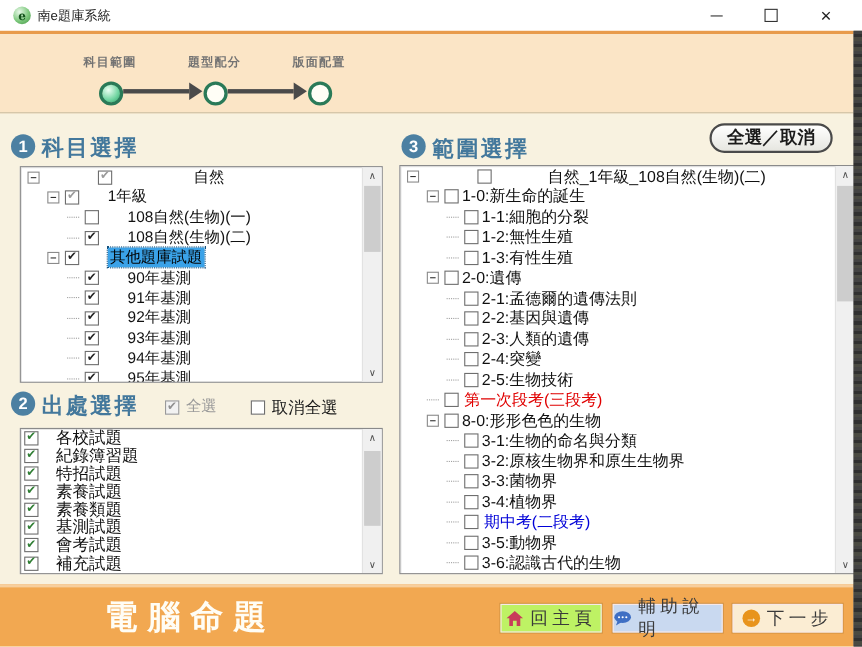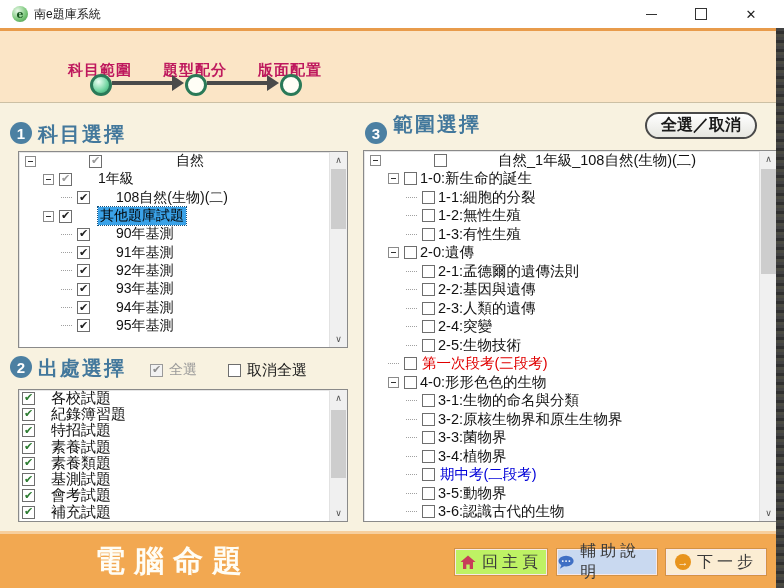--- a/index.html
+++ b/index.html
@@ -17,22 +17,22 @@
   .win-controls{position:absolute;right:8px;top:0;height:28px;display:flex;}
   .wc{width:50px;height:28px;display:flex;align-items:center;justify-content:center;color:#222;}
   .wc-min-glyph{display:block;width:11px;height:1px;background:#333;}
   .wc-max-glyph{display:block;width:10px;height:10px;border:1px solid #333;background:#fff;}
   .wc-close-glyph{font-size:13px;color:#222;line-height:1;}
 
   
   .topline{position:absolute;left:0;top:28px;width:776px;height:3px;background:#E89B4B;}
   .stepper{position:absolute;left:0;top:31px;width:776px;height:71px;background:#FBE5C6;
     border-bottom:1px solid #CCC0A4;}
-  .step-label{position:absolute;top:30px;width:90px;text-align:center;font-size:15px;
-    font-weight:bold;color:#be185d;letter-spacing:1px;}
+  .step-label{position:absolute;top:18px;width:90px;text-align:center;font-size:11px;
+    font-weight:bold;color:#737373;letter-spacing:1px;}
   .sl1{left:55px;} .sl2{left:150px;} .sl3{left:245px;}
   .scircle{position:absolute;top:43px;width:16px;height:16px;border-radius:50%;
     border:3px solid #2A7A58;background:#FFFEF6;box-sizing:content-box;}
   .sc1{left:90px;background:radial-gradient(circle at 35% 30%,#ecfff3,#6fd4a0 60%,#2f9a66);}
   .sc2{left:185px;} .sc3{left:280px;}
   .sarrowline{position:absolute;top:50px;height:4px;background:#4a4a4a;}
   .sarrowline::after{content:"";position:absolute;right:-12px;top:-6px;width:0;height:0;
     border-left:12px solid #4a4a4a;border-top:8px solid transparent;border-bottom:8px solid transparent;}
   .al1{left:112px;width:60px;} .al2{left:207px;width:60px;}
 
@@ -166,20 +166,26 @@
           <span class="lbl">自然</span>
         </div>
 
         <div class="trow" data-level="1" data-expand="true" data-check="gray">
           <span class="pre"></span>
           <span class="cb"></span>
 
           <span class="lbl">1年級</span>
         </div>
 
+        <div class="trow" data-level="2" data-check="unchecked">
+          <span class="pre"></span>
+          <span class="cb"></span>
+
+          <span class="lbl">108自然(生物)(一)</span>
+        </div>
 
         <div class="trow" data-level="2" data-check="checked">
           <span class="pre"></span>
           <span class="cb"></span>
 
           <span class="lbl">108自然(生物)(二)</span>
         </div>
 
         <div class="trow" data-level="1" data-expand="true" data-check="checked" data-selected="true">
           <span class="pre"></span>
@@ -292,21 +298,21 @@
         </div>
       </div>
     <div class="sbar">
       <div class="sarrow up">∧</div>
       <div class="sthumb" style="top:20px;height:68px;"></div>
       <div class="sarrow down">∨</div>
     </div>
   </div>
 
   <span class="num-circle" style="left:365px;top:122px;">3</span>
-  <span class="sec-title" style="left:393px;top:111px;">範圍選擇</span>
+  <span class="sec-title" style="left:393px;top:122px;">範圍選擇</span>
   <div class="toggle-btn">全選／取消</div>
 
   <div class="panel p-range">
     <div>
 
         <div class="trow" data-level="0" data-expand="true" data-check="unchecked">
           <span class="pre"></span>
           <span class="cb"></span>
 
           <span class="lbl">自然_1年級_108自然(生物)(二)</span>
@@ -386,21 +392,21 @@
           <span class="pre"></span>
           <span class="cb"></span>
           <span class="marker"></span>
           <span class="lbl">第一次段考(三段考)</span>
         </div>
 
         <div class="trow" data-level="1" data-expand="true" data-check="unchecked">
           <span class="pre"></span>
           <span class="cb"></span>
 
-          <span class="lbl">4-0:形形色色的生物</span>
+          <span class="lbl">8-0:形形色色的生物</span>
         </div>
 
         <div class="trow" data-level="2" data-check="unchecked">
           <span class="pre"></span>
           <span class="cb"></span>
 
           <span class="lbl">3-1:生物的命名與分類</span>
         </div>
 
         <div class="trow" data-level="2" data-check="unchecked">

